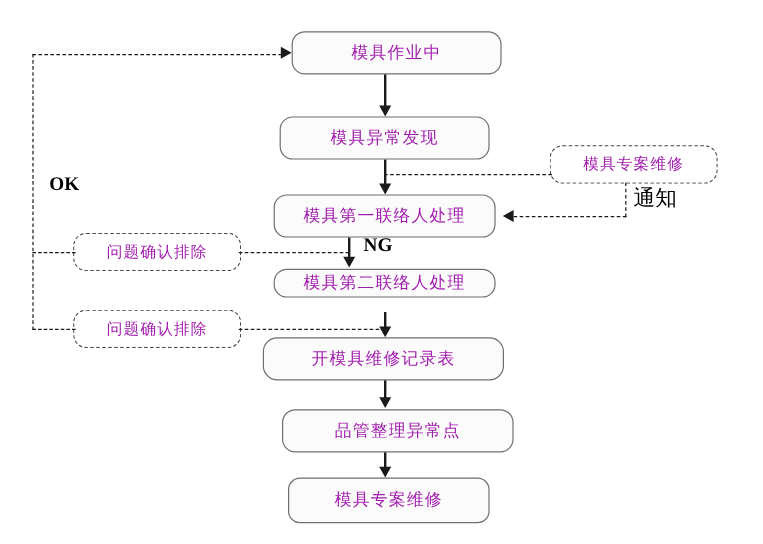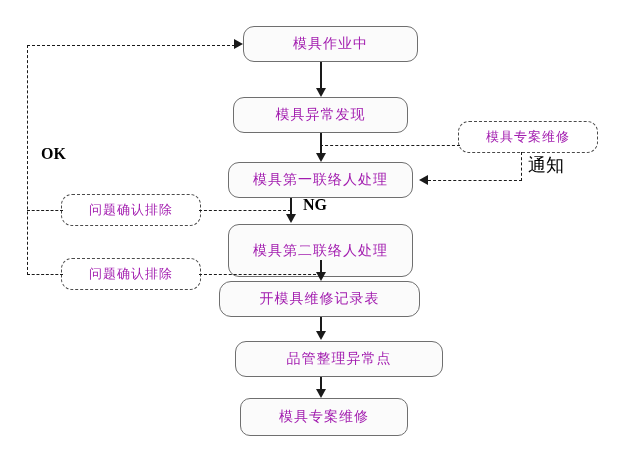--- a/index.html
+++ b/index.html
@@ -100,25 +100,25 @@
 <body>
 
 <div id="canvas">
 
   <div class="node" style="left:243px;top:26px;width:175px;height:36px;">模具作业中</div>
 
   <div class="node" style="left:233px;top:97px;width:175px;height:36px;text-align:right;">模具异常发现</div>
 
   <div class="node" style="left:228px;top:162px;width:185px;height:36px;">模具第一联络人处理</div>
 
-  <div class="node" style="left:228px;top:224px;width:185px;height:53px;">模具第二联络人处理</div>
+  <div class="node" style="left:228px;top:224px;width:185px;height:24px;">模具第二联络人处理</div>
 
   <div class="node" style="left:219px;top:281px;width:201px;height:36px;border-radius:12px;">开模具维修记录表</div>
 
-  <div class="node" style="left:235px;top:341px;width:208px;height:36px;">品管整理异常点</div>
+  <div class="node" style="left:235px;top:341px;width:193px;height:36px;">品管整理异常点</div>
 
   <div class="node" style="left:240px;top:398px;width:168px;height:38px;border-radius:10px;">模具专案维修</div>
 
   <div class="node dashed" style="left:61px;top:194px;width:140px;height:32px;">问题确认排除</div>
 
   <div class="node dashed" style="left:61px;top:258px;width:140px;height:32px;">问题确认排除</div>
 
   <div class="node dashed" style="left:458px;top:121px;width:140px;height:32px;">模具专案维修</div>
 
   <div class="ln vline" style="left:320px;top:62px;width:1.5px;height:27px;"></div>

